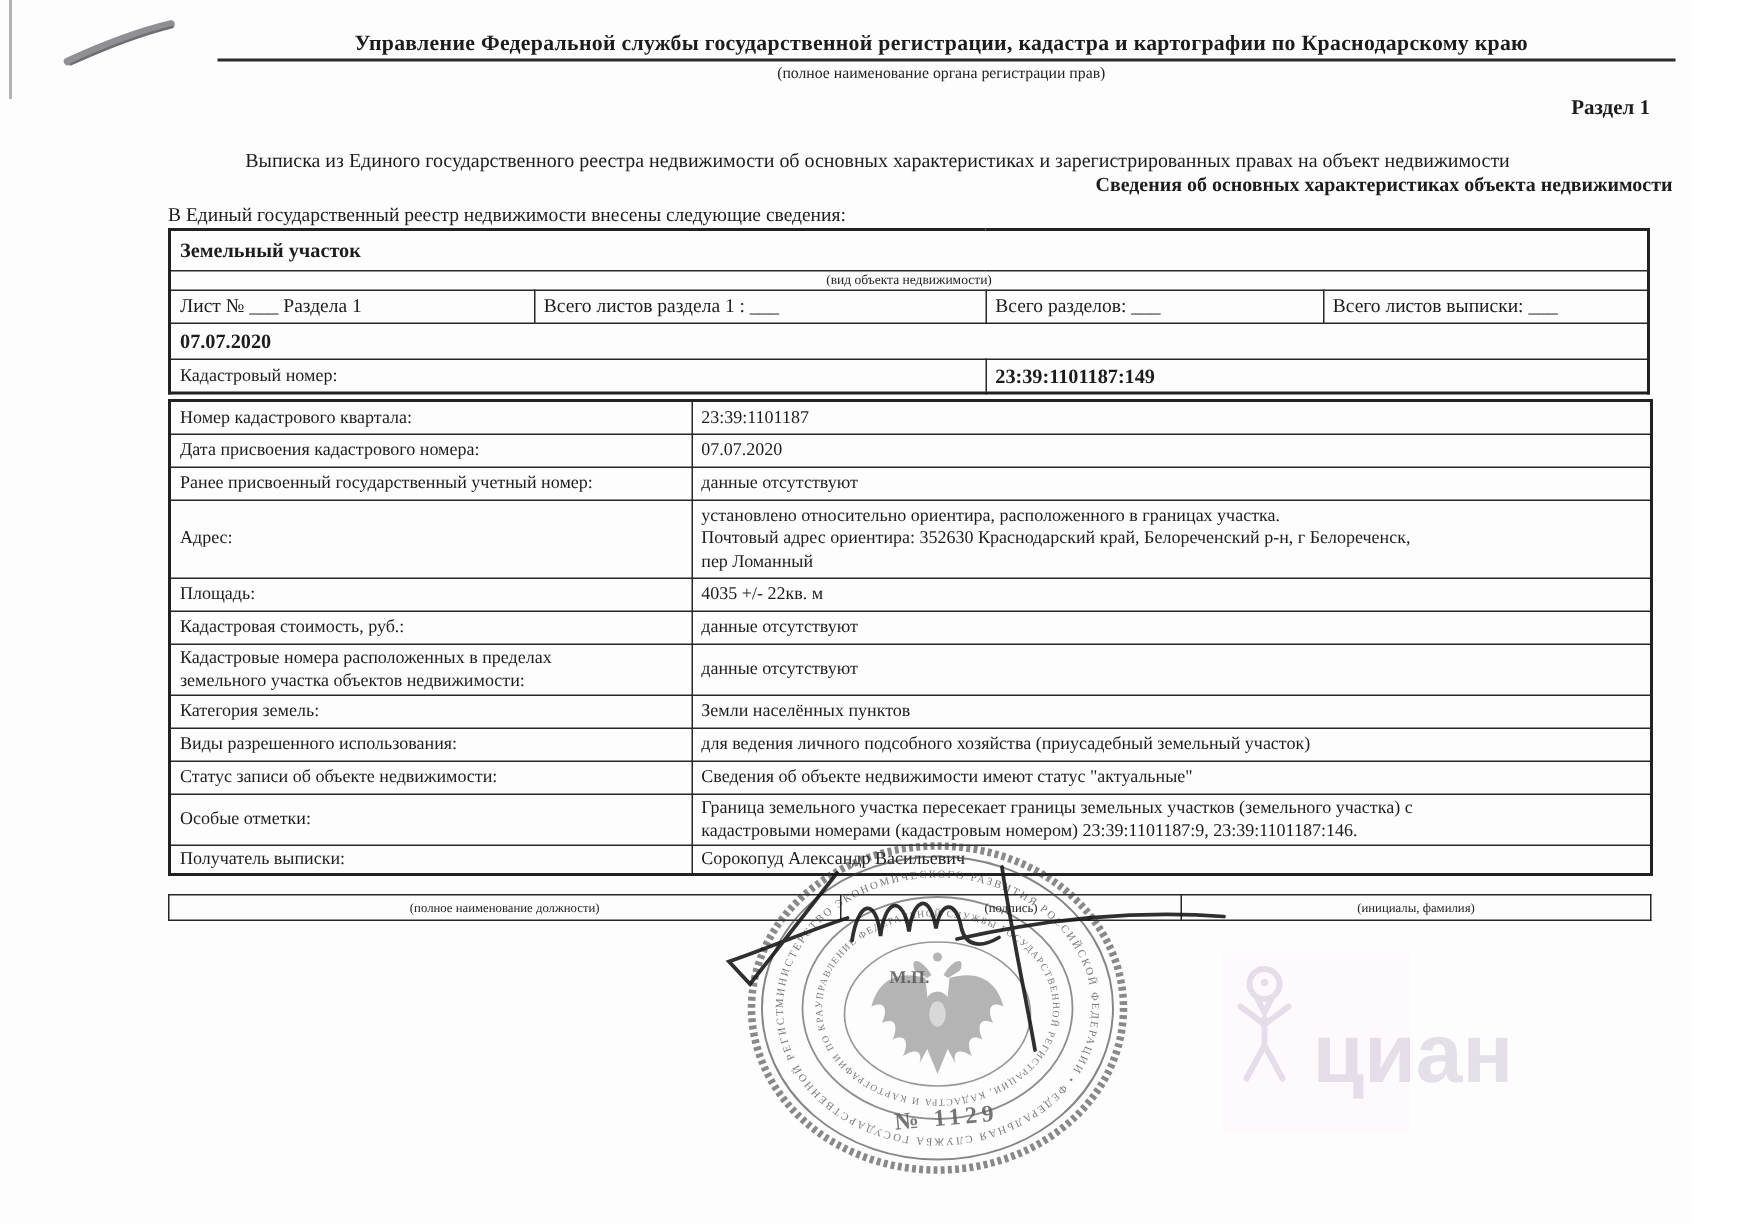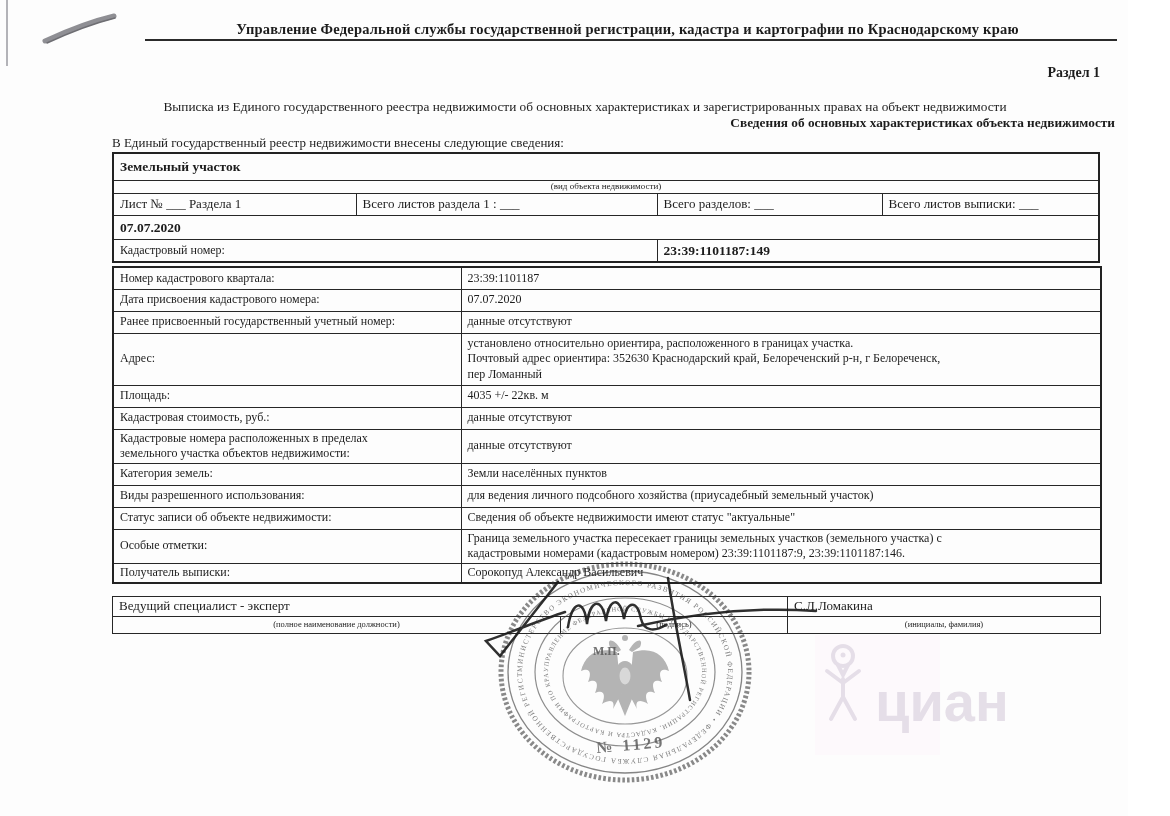--- a/index.html
+++ b/index.html
@@ -46,20 +46,21 @@
 <div class="doc">
 
   <div class="abs left-artifact"></div>
   <svg class="abs" style="left:35px;top:10px;" width="90" height="40" viewBox="0 0 90 40">
     <path d="M10,31 C34,20 58,11 79,6" fill="none" stroke="#8f8f94" stroke-width="5" stroke-linecap="round"></path>
     <path d="M12,33 C36,22 60,13 80,8" fill="none" stroke="#6e6e73" stroke-width="1.6" stroke-linecap="round"></path>
   </svg>
 
   <div class="abs org-name">Управление Федеральной службы государственной регистрации, кадастра и картографии по Краснодарскому краю</div>
   <div class="abs org-underline"></div>
+  <div class="abs org-caption">(полное наименование органа регистрации прав)</div>
   <div class="abs section-label">Раздел 1</div>
 
   <div class="abs title1">Выписка из Единого государственного реестра недвижимости об основных характеристиках и зарегистрированных правах на объект недвижимости</div>
   <div class="abs title2">Сведения об основных характеристиках объекта недвижимости</div>
   <div class="abs intro">В Единый государственный реестр недвижимости внесены следующие сведения:</div>
 
   <table class="abs t1">
     <colgroup>
         <col style="width:243px">
         <col style="width:301px">
@@ -150,24 +151,20 @@
   </tbody>
     </table>
 
   <table class="abs t3">
     <colgroup>
         <col style="width:448px">
         <col style="width:227px">
         <col style="width:313px">
       </colgroup>
     <tbody>
-        <tr style="height:18px">
-      <td colspan="2">Ведущий специалист - эксперт</td>
-      <td>С.Л.Ломакина</td>
-    </tr>
     <tr>
       <td class="cap2">(полное наименование должности)</td>
       <td class="cap2">(подпись)</td>
       <td class="cap2">(инициалы, фамилия)</td>
     </tr>
   </tbody>
     </table>
 
   <svg class="abs" style="left:492px;top:560px;" width="268" height="232" viewBox="0 0 268 232">
     <defs>

